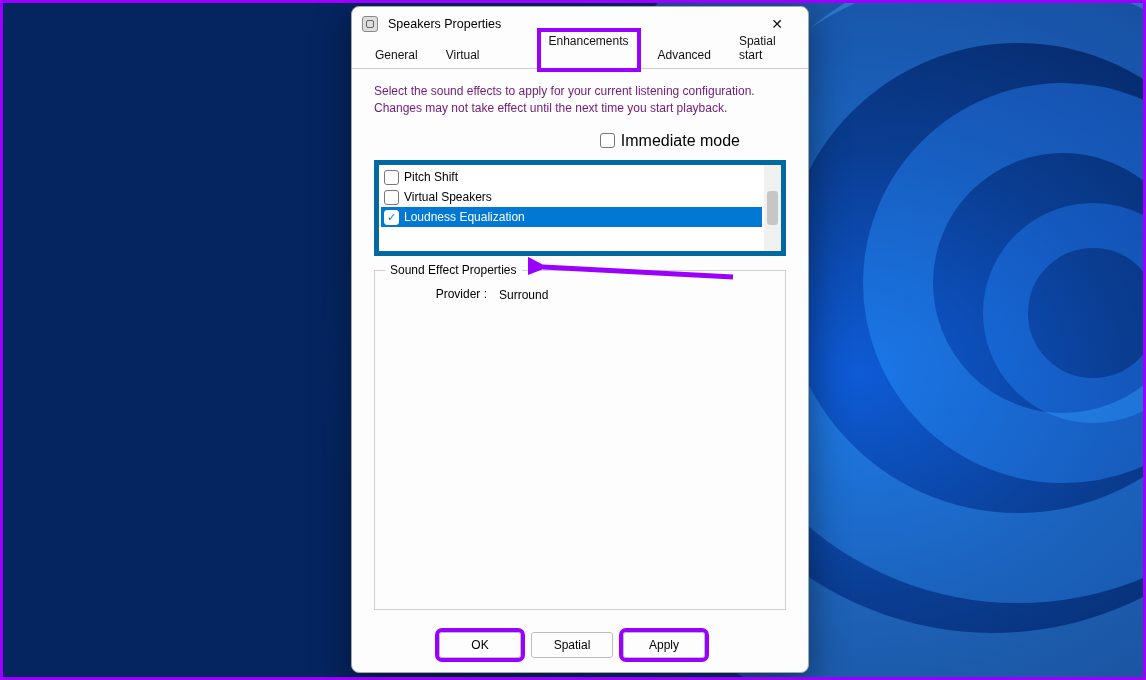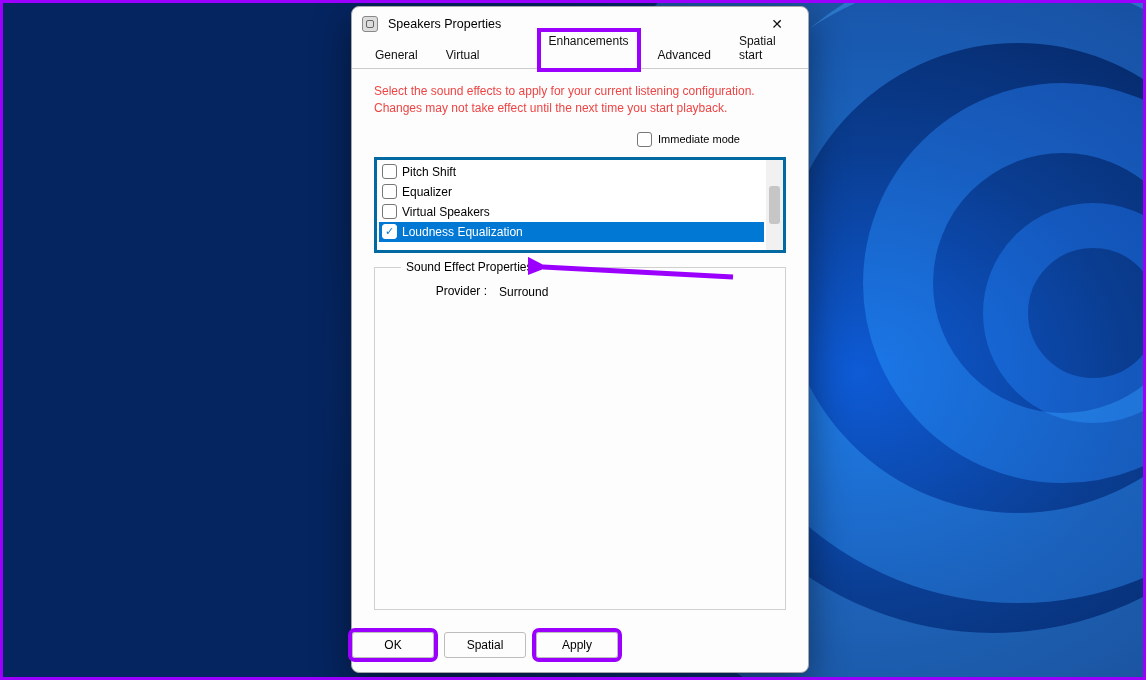--- a/index.html
+++ b/index.html
@@ -95,26 +95,26 @@
       background: #fdfdfd;
       margin-left: 40px;
     }
     .tab-body {
       flex: 1;
       padding: 14px 22px 8px;
       overflow: hidden;
       display: flex;
       flex-direction: column;
     }
-    .desc { font-size: 12px; color: #ef4444; line-height: 1.45; }
+    .desc { font-size: 12px; color: #701a75; line-height: 1.45; }
     .immediate-row {
       margin-top: 14px;
       text-align: right;
       padding-right: 46px;
-      font-size: 11px;
+      font-size: 16px;
     }
     .chk {
       display: inline-flex;
       align-items: center;
       gap: 6px;
     }
     .chkbox {
       width: 15px; height: 15px;
       border: 1px solid #777;
       border-radius: 3px;
@@ -125,21 +125,21 @@
     }
     .chkbox.checked {
       background: #0067c0;
       border-color: #0067c0;
       color: #fff;
       font-size: 11px;
       line-height: 1;
     }
     .listbox {
       margin-top: 8px;
-      border: 3px solid #0369a1;
+      border: 5px solid #0369a1;
       height: 96px;
       display: flex;
       background: #fff;
     }
     .list-items { flex: 1; padding: 2px 2px; }
     .list-item {
       display: flex;
       align-items: center;
       gap: 5px;
       height: 20px;
@@ -160,33 +160,33 @@
     .thumb { position: absolute; top: 26px; bottom: 26px; left: 3px; right: 3px; background: #c6c6c6; border-radius: 3px; }
     .groupbox {
       margin-top: 14px;
       border: 1px solid #d0d0d0;
       flex: 1;
       position: relative;
       padding: 16px 14px 10px;
     }
     .group-title {
       position: absolute;
-      top: -8px; left: 26px;
+      top: -8px; left: 10px;
       background: #fdfdfd;
       padding: 0 5px;
       font-size: 12px;
     }
     .proprow { display: flex; margin-bottom: 10px; font-size: 12px; }
     .proprow .k { width: 110px; text-align: right; padding-right: 12px; }
     .proprow .v { flex: 1; line-height: 1.45; }
     .button-row {
       height: 54px;
       display: flex;
       align-items: center;
-      justify-content: flex-start;
+      justify-content: center;
       gap: 10px;
       padding-right: 16px;
     }
     .win-btn {
       min-width: 82px;
       height: 26px;
       border: 1px solid #bdbdbd;
       background: #fdfdfd;
       font-size: 12px;
       border-radius: 3px;
@@ -239,24 +239,20 @@
         <span class="chkbox"></span>
         <span>Immediate mode</span>
       </label>
     </div>
 
     <div class="listbox">
       <div class="list-items">
         <div class="list-item">
           <span class="chkbox"></span>
           <span>Pitch Shift</span>
-        </div>
-        <div class="list-item">
-          <span class="chkbox"></span>
-          <span>Equalizer</span>
         </div>
         <div class="list-item">
           <span class="chkbox"></span>
           <span>Virtual Speakers</span>
         </div>
         <div class="list-item selected">
           <span class="chkbox checked">✓</span>
           <span>Loudness Equalization</span>
         </div>
       </div>

